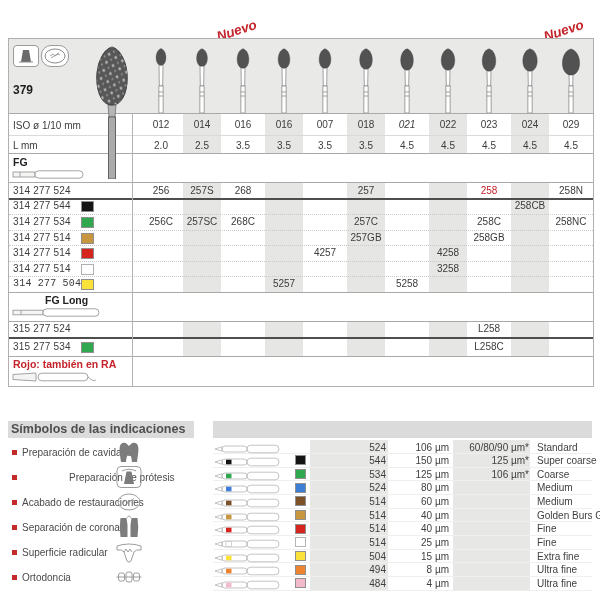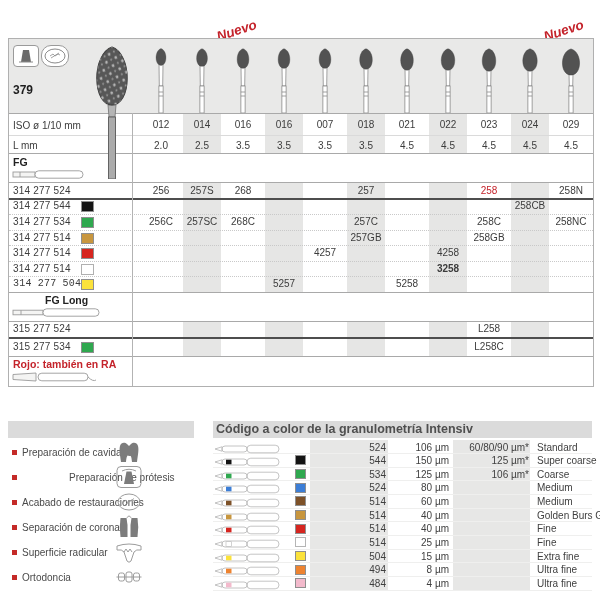--- a/index.html
+++ b/index.html
@@ -205,21 +205,21 @@
         <div class="cell" style="left: 337px; top: 101px;">3.5</div>
         <div class="abs" style="left: 385px; top: 7px;"><svg width="26" height="67" viewBox="0 0 26 67">
             <polygon points="11,23 15,23 14.7,40 11.3,40" fill="#fff" stroke="#7d7d7d" stroke-width="0.7"></polygon>
             <rect x="10.9" y="40" width="4.2" height="27" fill="#fff" stroke="#7d7d7d" stroke-width="0.7"></rect>
             <line x1="10.9" y1="46" x2="15.1" y2="46" stroke="#7d7d7d" stroke-width="0.7"></line>
             <line x1="10.9" y1="50" x2="15.1" y2="50" stroke="#7d7d7d" stroke-width="0.7"></line>
             <g transform="translate(6,2) scale(0.7,0.7666666666666667)">
               <path d="M10,1 C15.5,2.5 19,9 19,16 C19,24 15.2,29 10,29 C4.8,29 1,24 1,16 C1,9 4.5,2.5 10,1 Z" fill="#525252" stroke="#3c3c3c" stroke-width="0.5"></path>
             </g>
           </svg></div>
-        <div class="cell" style="left: 378px; top: 80px;">021</div>
+        <div class="cell" style="left: 378px; top: 80px; font-style: italic;">021</div>
         <div class="cell" style="left: 378px; top: 101px;">4.5</div>
         <div class="abs" style="left: 426px; top: 7px;"><svg width="26" height="67" viewBox="0 0 26 67">
             <polygon points="11,23 15,23 14.7,40 11.3,40" fill="#fff" stroke="#7d7d7d" stroke-width="0.7"></polygon>
             <rect x="10.9" y="40" width="4.2" height="27" fill="#fff" stroke="#7d7d7d" stroke-width="0.7"></rect>
             <line x1="10.9" y1="46" x2="15.1" y2="46" stroke="#7d7d7d" stroke-width="0.7"></line>
             <line x1="10.9" y1="50" x2="15.1" y2="50" stroke="#7d7d7d" stroke-width="0.7"></line>
             <g transform="translate(5.5,2) scale(0.75,0.7666666666666667)">
               <path d="M10,1 C15.5,2.5 19,9 19,16 C19,24 15.2,29 10,29 C4.8,29 1,24 1,16 C1,9 4.5,2.5 10,1 Z" fill="#525252" stroke="#3c3c3c" stroke-width="0.5"></path>
             </g>
           </svg></div>
@@ -279,35 +279,36 @@
         <div class="codelabel" style="top: 192.5px;">314 277 514</div>
         <div class="sq" style="left: 72px; top: 193.5px; background: rgb(200, 150, 62); border-color: rgb(143, 143, 143);"></div>
         <div class="cell" style="left: 337px; top: 192.5px; color: rgb(60, 60, 60);">257GB</div>
         <div class="cell" style="left: 460px; top: 192.5px; color: rgb(60, 60, 60);">258GB</div>
         <div class="codelabel" style="top: 208px;">314 277 514</div>
         <div class="sq" style="left: 72px; top: 209px; background: rgb(214, 37, 31); border-color: rgb(143, 143, 143);"></div>
         <div class="cell" style="left: 296px; top: 208px; color: rgb(60, 60, 60);">4257</div>
         <div class="cell" style="left: 419px; top: 208px; color: rgb(60, 60, 60);">4258</div>
         <div class="codelabel" style="top: 223.5px;">314 277 514</div>
         <div class="sq" style="left: 72px; top: 224.5px; background: rgb(255, 255, 255); border-color: rgb(176, 176, 176);"></div>
-        <div class="cell" style="left: 419px; top: 223.5px; color: rgb(60, 60, 60); font-weight: bold;">3258</div>
+        <div class="cell" style="left: 419px; top: 223.5px; color: rgb(60, 60, 60);">3258</div>
         <div class="codelabel" style="top: 239px; font-family: Liberation Mono, monospace;">314 277 504</div>
         <div class="sq" style="left: 72px; top: 240px; background: rgb(251, 226, 59); border-color: rgb(143, 143, 143);"></div>
         <div class="cell" style="left: 255px; top: 239px; color: rgb(60, 60, 60);">5257</div>
         <div class="cell" style="left: 378px; top: 239px; color: rgb(60, 60, 60);">5258</div>
         <div class="codelabel" style="top: 284px;">315 277 524</div>
         <div class="cell" style="left: 460px; top: 284px; color: rgb(60, 60, 60);">L258</div>
         <div class="codelabel" style="top: 301.5px;">315 277 534</div>
         <div class="sq" style="left: 72px; top: 302.5px; background: rgb(47, 168, 79); border-color: rgb(143, 143, 143);"></div>
         <div class="cell" style="left: 460px; top: 301.5px; color: rgb(60, 60, 60);">L258C</div>
       </div>
   </div>
 
   <div class="abs" style="left:8px;top:421px;width:186px;height:172px;">
     <div class="secHead"></div>
+    <div class="secTitle">Símbolos de las indicaciones</div>
     <div id="symGen">
         <div class="abs" style="left: 0px; top: 19px; width: 186px; height: 24px;">
           <div class="bullet" style="left: 4px; top: 10px;"></div>
           <div class="itemLbl" style="left: 14px; top: 7px;">Preparación de cavidades</div>
           <div class="abs" style="left: 108px; top: 0px;"><svg width="26" height="24" viewBox="0 0 26 24">
               <path d="M5,22 C4,14 3,10 4,6 C5,2 9,2 11,4 L13,6 L15,4 C17,2 21,2 22,6 C23,10 22,14 21,22 L16,22 C15.5,17 15,15 13,15 C11,15 10.5,17 10,22 Z" fill="#7c7c7c"></path>
             </svg></div>
         </div>
         <div class="abs" style="left: 0px; top: 44px; width: 186px; height: 24px;">
           <div class="bullet" style="left: 4px; top: 10px;"></div>
@@ -352,21 +353,20 @@
               <rect x="2.5" y="8" width="6" height="8" rx="2" fill="none" stroke="#9c9c9c"></rect>
               <rect x="10" y="7" width="6" height="10" rx="2" fill="none" stroke="#9c9c9c"></rect>
               <rect x="17.5" y="8" width="6" height="8" rx="2" fill="none" stroke="#9c9c9c"></rect>
             </svg></div>
         </div>
       </div>
   </div>
 
   <div class="abs" style="left:213px;top:421px;width:379px;height:172px;">
     <div class="secHead"></div>
-    <div class="secTitle">Código a color de la granulometría Intensiv</div>
     <div class="abs" style="left:97px;top:19px;width:78px;height:150px;background:#e7e7e6;"></div>
     <div class="abs" style="left:240px;top:19px;width:77px;height:150px;background:#e7e7e6;"></div>
     <div id="gritGen">
         <div class="abs" style="left: 0px; top: 19px; width: 379px; height: 13.64px;">
           <div class="rowline" style="top: 13.2px; width: 379px;"></div>
           <div class="abs" style="left: 0px; top: 0.5px;"><svg width="72" height="12" viewBox="0 0 72 12">
               <polygon points="2,6 9,3.8 9,8.2" fill="none" stroke="#b5b5b5" stroke-width="0.8"></polygon>
               <rect x="9" y="3" width="25" height="6" rx="3" fill="none" stroke="#b5b5b5" stroke-width="0.8"></rect>
               <rect x="34" y="2.2" width="32" height="7.6" rx="3.8" fill="none" stroke="#b5b5b5" stroke-width="0.8"></rect>
             </svg></div>

